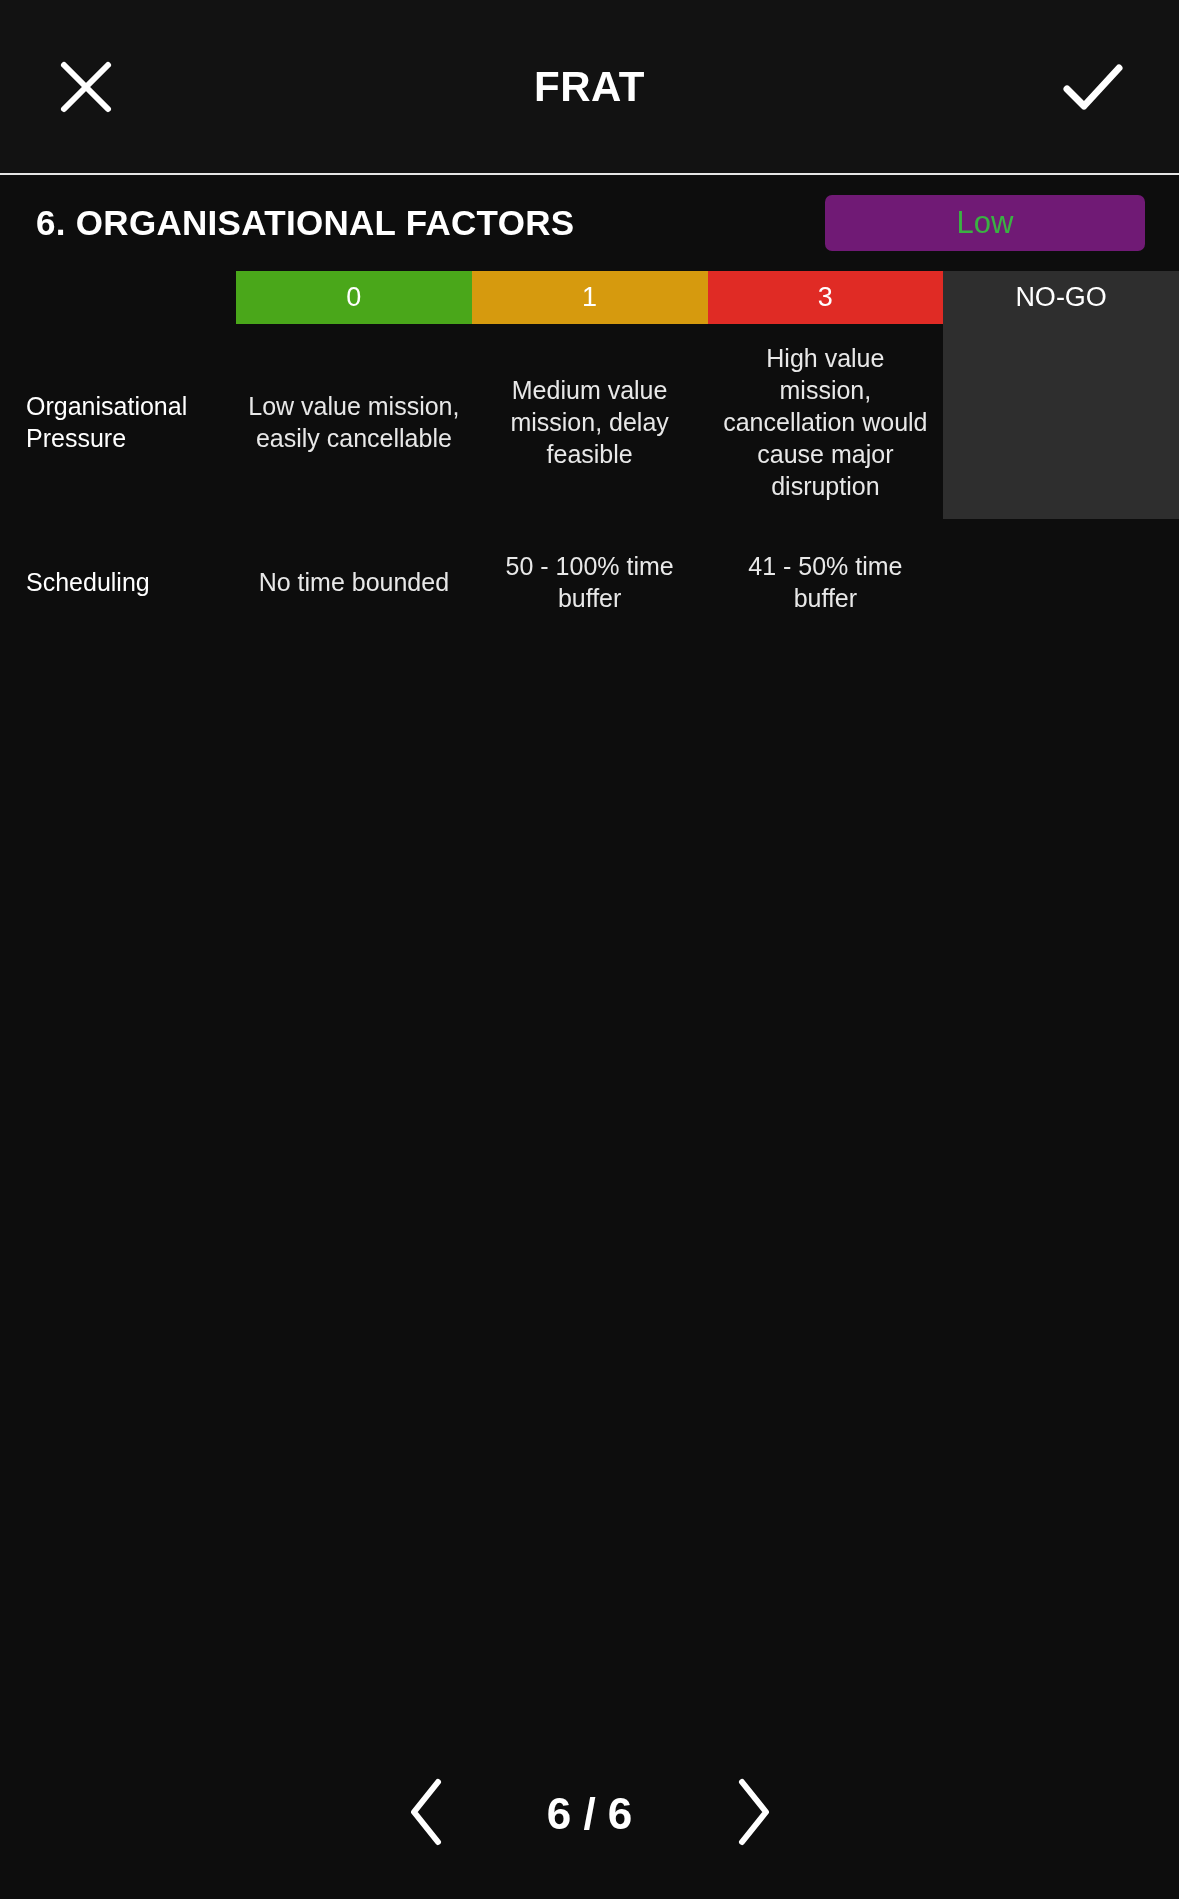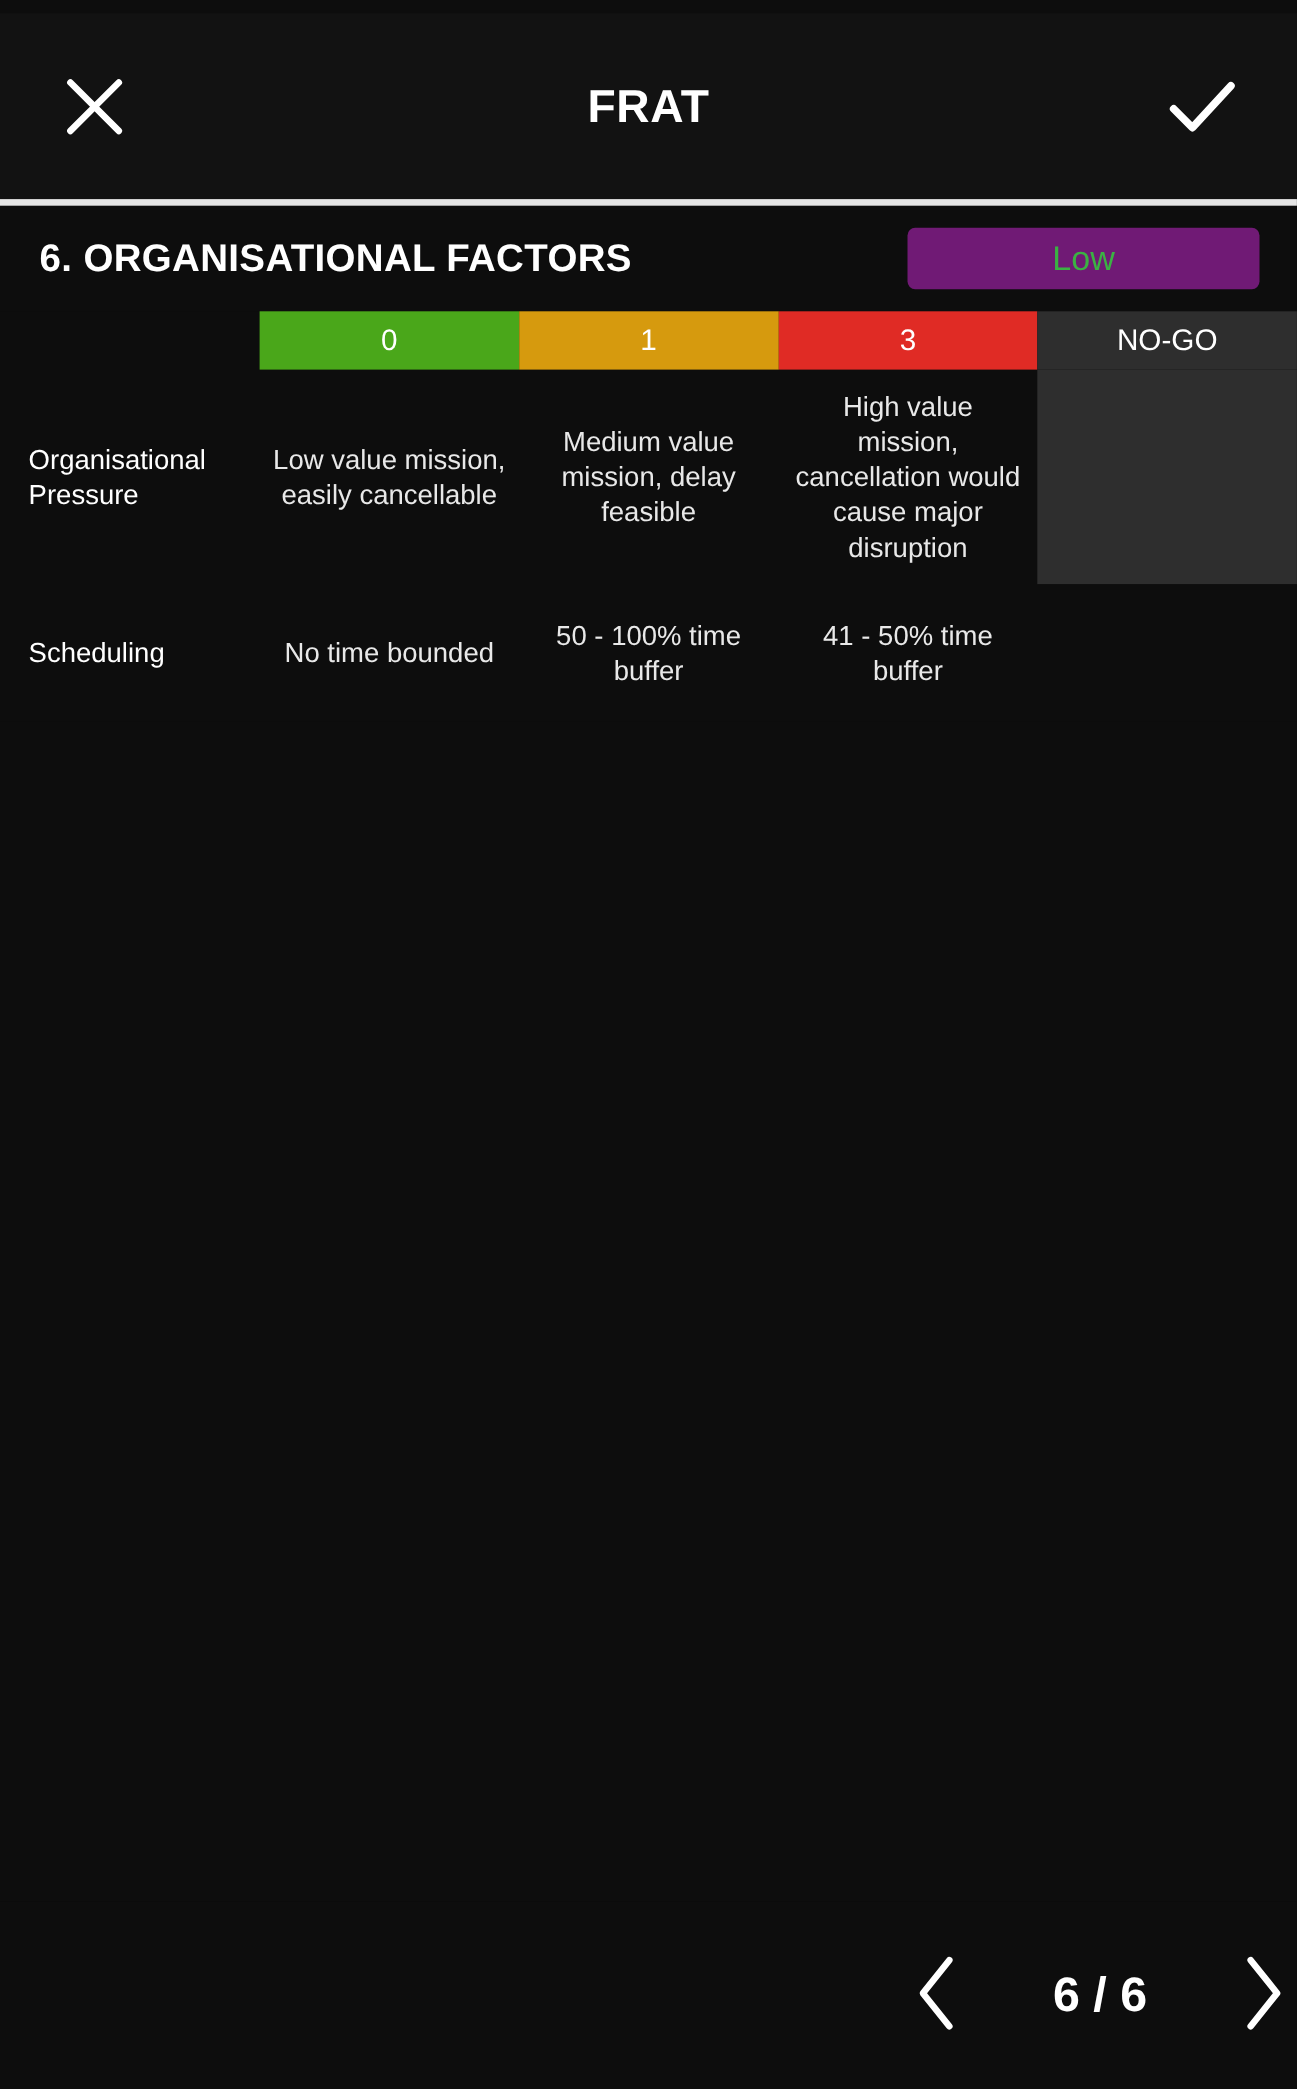--- a/index.html
+++ b/index.html
@@ -18,27 +18,26 @@
     background: #0d0d0d;
     display: flex;
     flex-direction: column;
   }
 
   
   .topbar {
     height: 175px;
     min-height: 175px;
     background: #121212;
-    border-bottom: 6px solid #e5e5e5;
+    border-bottom: 2px solid #e5e5e5;
     display: flex;
     align-items: center;
     justify-content: space-between;
     padding: 0 50px;
     position: relative;
-    margin-top: 12px;
   }
   .topbar-title {
     position: absolute;
     left: 0; right: 0;
     text-align: center;
     font-size: 42px;
     font-weight: bold;
     letter-spacing: 0.5px;
     color: #ffffff;
     pointer-events: none;
@@ -141,22 +140,22 @@
 
   
   .body-fill { flex: 1 1 auto; background: #0d0d0d; }
 
   
   .pager {
     height: 170px;
     min-height: 170px;
     display: flex;
     align-items: center;
-    justify-content: flex-end;
-    gap: 55px;
+    justify-content: center;
+    gap: 70px;
     background: #0d0d0d;
   }
   .pager-label {
     font-size: 44px;
     font-weight: bold;
     color: #ffffff;
     min-width: 120px;
     text-align: center;
   }
   .chev {

